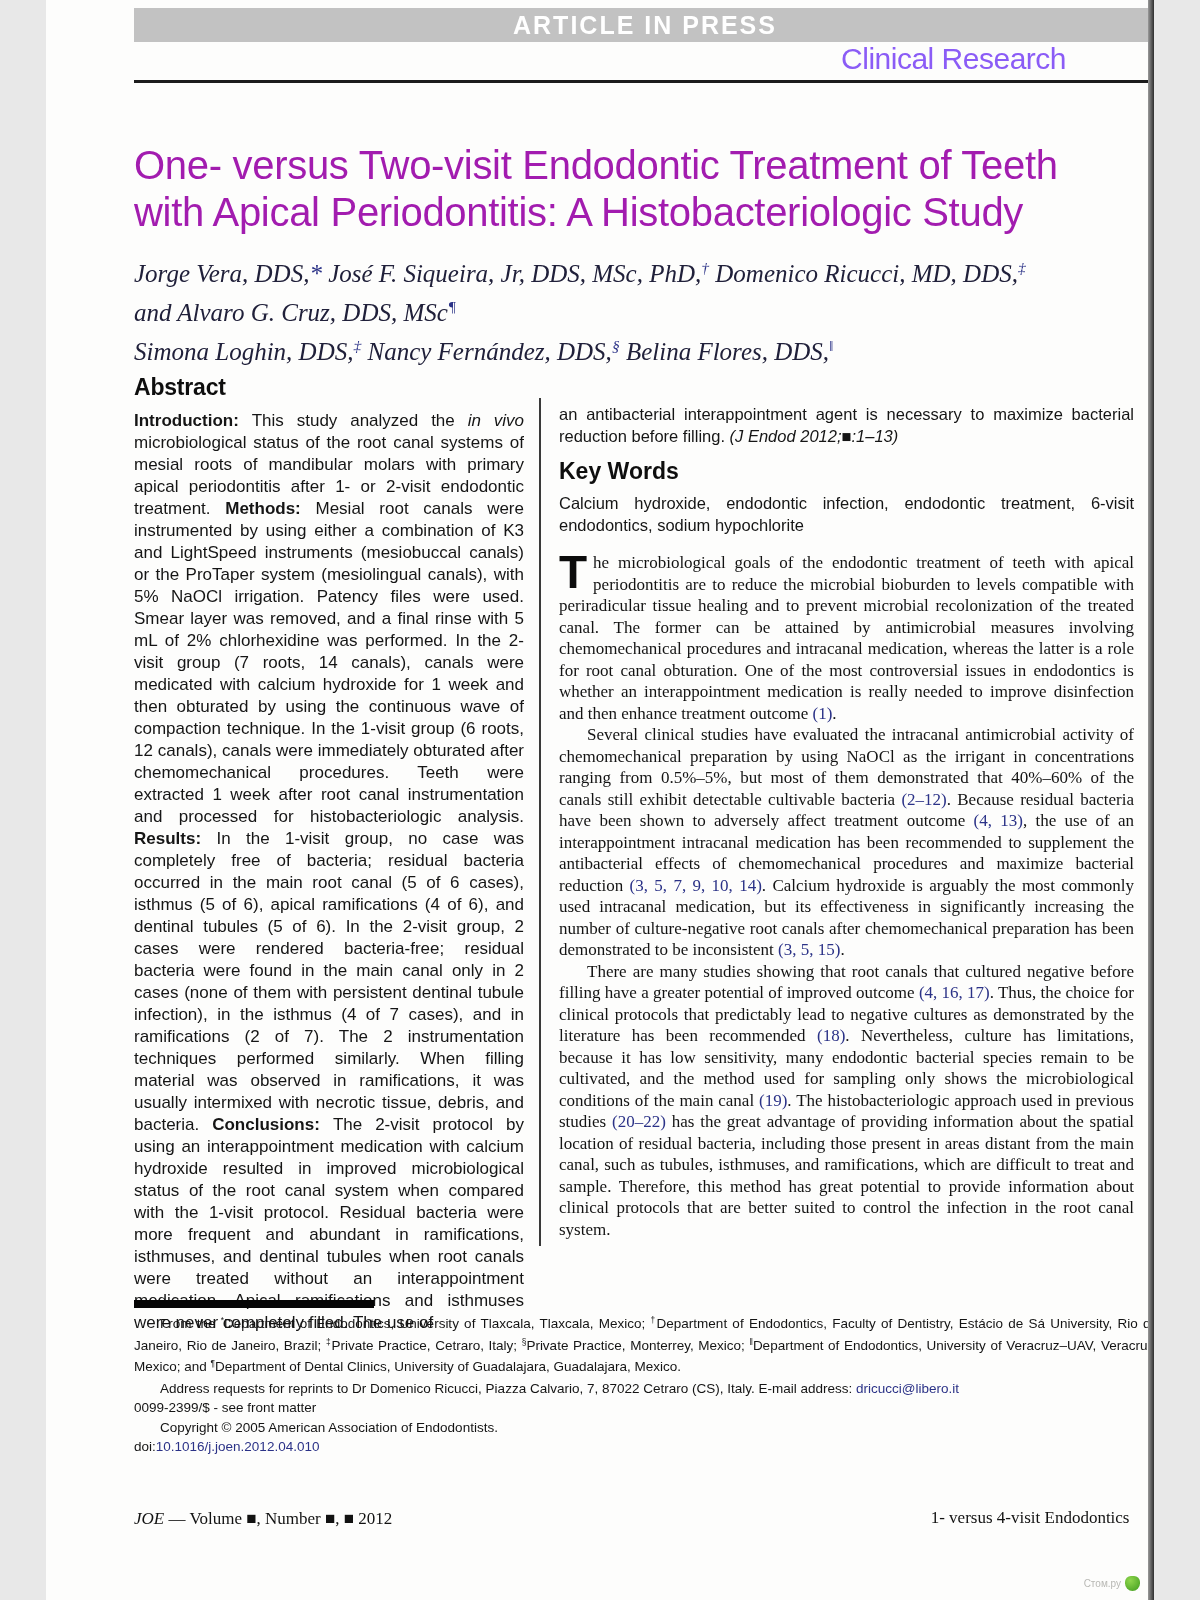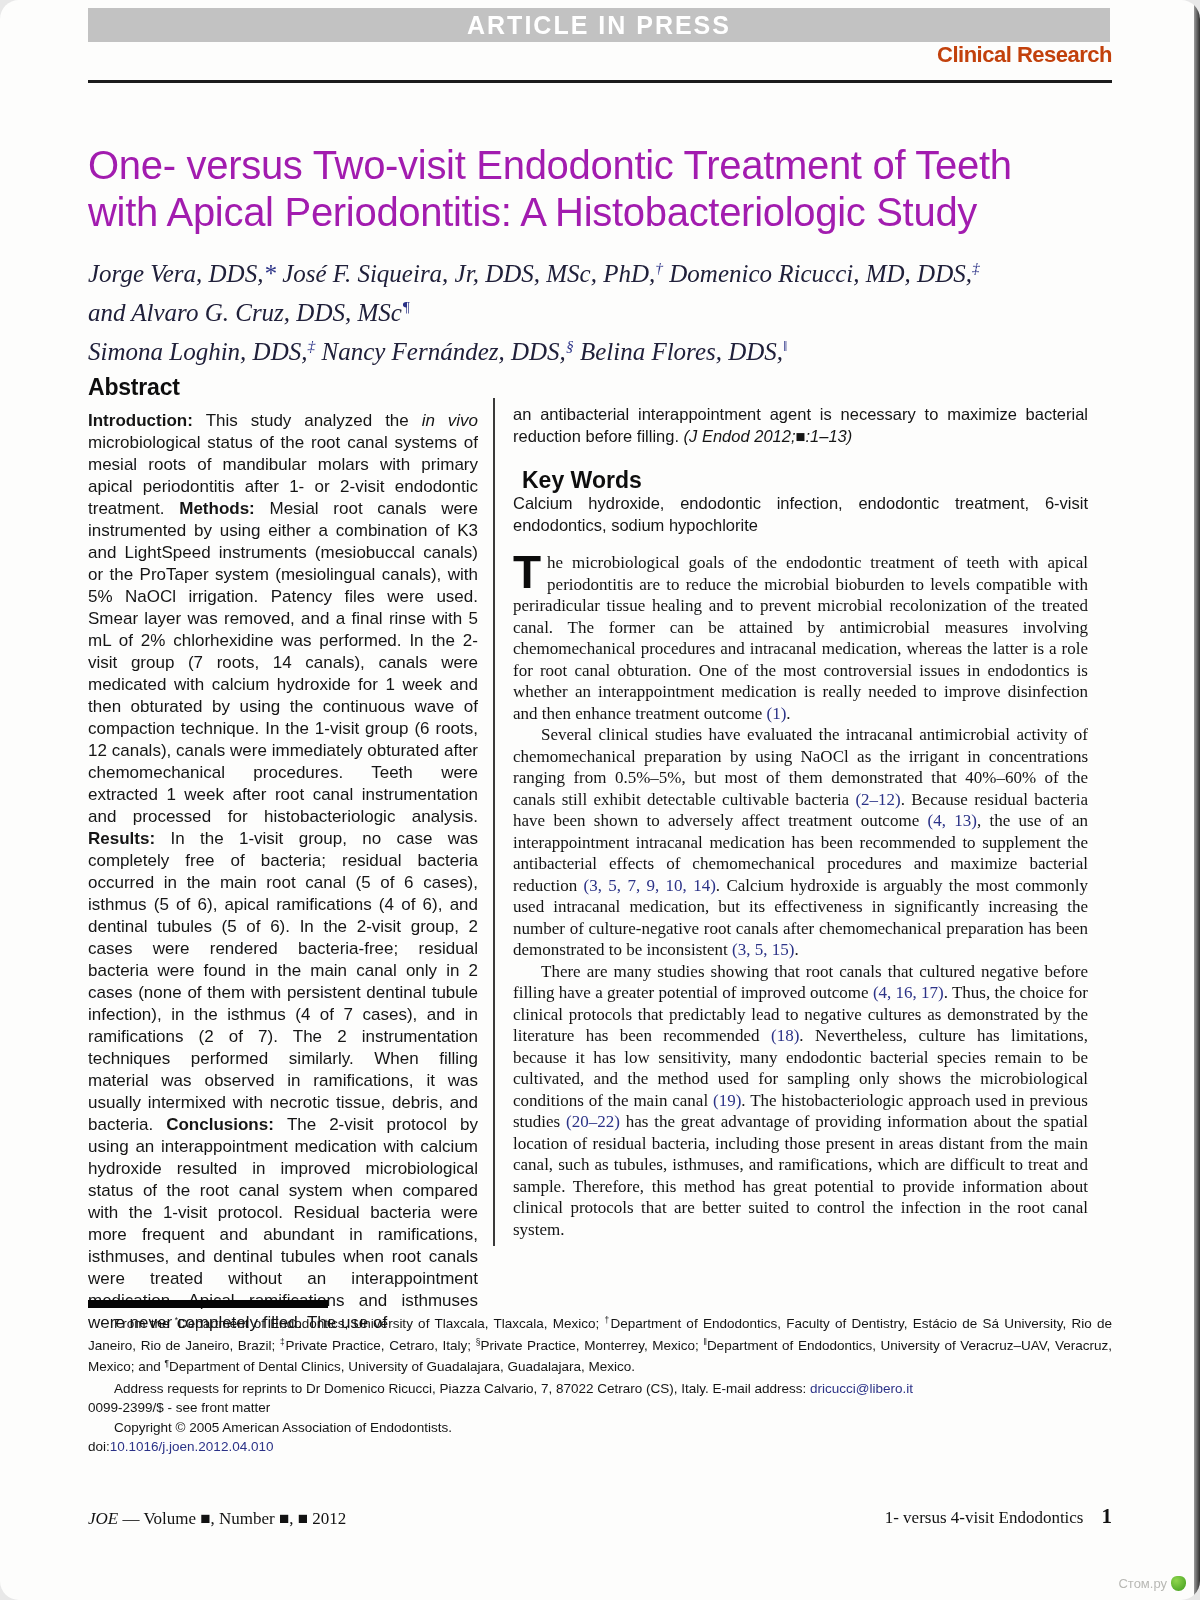--- a/index.html
+++ b/index.html
@@ -1,29 +1,29 @@
 <!DOCTYPE html>
 <html lang="en" style="--link: #2b3287; --banner_bg: #c2c2c2; --watermark_green: #3e9b1d;"><head>
 <meta charset="utf-8">
 <style>
   html,body { margin:0; padding:0; background:#e8e8e8; }
   .page {
-    position:relative; width:1200px; height:1600px; margin:0 auto;
+    position:relative; width:1108px; height:1600px; margin:0 auto;
     background:#fdfdfc; overflow:hidden;
-    font-family:"Liberation Sans","DejaVu Sans",sans-serif; color:#151515;border-radius:19px;
+    font-family:"Liberation Sans","DejaVu Sans",sans-serif; color:#151515;
   }
   
   .banner {
     position:absolute; left:88px; top:8px; width:1022px; height:34px;
     background:var(--banner_bg,#c2c2c2); color:#ffffff;
     font-weight:bold; font-size:25px; line-height:34px; text-align:center; letter-spacing:2px;
   }
   .section-label {
     position:absolute; right:88px; top:42px;
-    font-weight:bold; font-size:22px; letter-spacing:-0.5px; color:#c2410c;
+    font-weight:normal; font-size:30px; letter-spacing:-0.5px; color:#8b5cf6;
   }
   .head-rule { position:absolute; left:88px; top:80px; width:1024px; height:3px; background:#1c1c1c; }
   
   .title {
     position:absolute; left:88px; top:142px; margin:0; width:1000px;
     font-size:40px; font-weight:normal; line-height:47px; letter-spacing:-0.3px; color:#a21caf;
   }
   .title-line { display:block; }
   .authors {
     position:absolute; left:88px; top:256px; width:1010px;
@@ -35,21 +35,21 @@
   .i { font-style:italic; }
   .sq { font-style:normal; }
   .ref { color:var(--link,#2b3287); }
   .sup { font-size:62%; position:relative; top:-0.55em; }
   
   .col-left { position:absolute; left:88px; top:374px; width:390px; }
   .col-heading { margin:0 0 9px 0; font-size:23px; font-weight:bold; letter-spacing:-0.2px; color:#0e0e0e; }
   .abstract-text { margin:0; font-size:17px; line-height:22px; text-align:justify; hyphens:auto; -webkit-hyphens:auto; }
   .col-divider { position:absolute; left:493px; top:398px; width:2px; height:848px; background:#3a3a3a; }
   .cont-text { position:absolute; left:513px; top:403px; width:575px; margin:0; font-size:16.5px; line-height:22px; text-align:justify; }
-  .kw-heading { position:absolute; left:513px; top:458px; margin:9px; font-size:23px; font-weight:bold; color:#0e0e0e; }
+  .kw-heading { position:absolute; left:513px; top:458px; margin:0; font-size:23px; font-weight:bold; color:#0e0e0e; }
   .kw-text { position:absolute; left:513px; top:492px; width:575px; margin:0; font-size:16.5px; line-height:22px; text-align:justify; }
   .body-text {
     position:absolute; left:513px; top:552px; width:575px;
     font-family:"Liberation Serif","DejaVu Serif",serif; font-size:17px; line-height:21.5px;
     text-align:justify; color:#131313;
   }
   .para { margin:0; }
   .para.indent { text-indent:28px; }
   .dropcap {
     float:left; font-family:"Liberation Sans","DejaVu Sans",sans-serif;
@@ -62,21 +62,21 @@
   .fn.indent { text-indent:26px; }
   
   .page-footer {
     position:absolute; left:88px; top:1504px; width:1024px;
     font-family:"Liberation Serif","DejaVu Serif",serif; font-size:17px; color:#121212;
     display:flex; justify-content:space-between; align-items:flex-end;
   }
   .pagenum { font-weight:bold; font-size:21px; margin-left:18px; }
   
   .watermark { position:absolute; right:14px; top:1576px; display:flex; align-items:center; gap:4px; }
-  .wm-text { color:#b8b8b4; font-size:13px; }
+  .wm-text { color:#b8b8b4; font-size:10px; }
   .wm-icon {
     width:15px; height:15px; display:inline-block;
     background:radial-gradient(circle at 35% 30%, #8fd64d, var(--watermark_green,#3e9b1d));
     border-radius:46% 46% 58% 58%;
   }
   .edge-shadow { position:absolute; right:0; top:0; width:6px; height:1600px; background:linear-gradient(to right,#9a9a9a,#2e2e2e); }
 </style>
 </head>
 <body>
 

